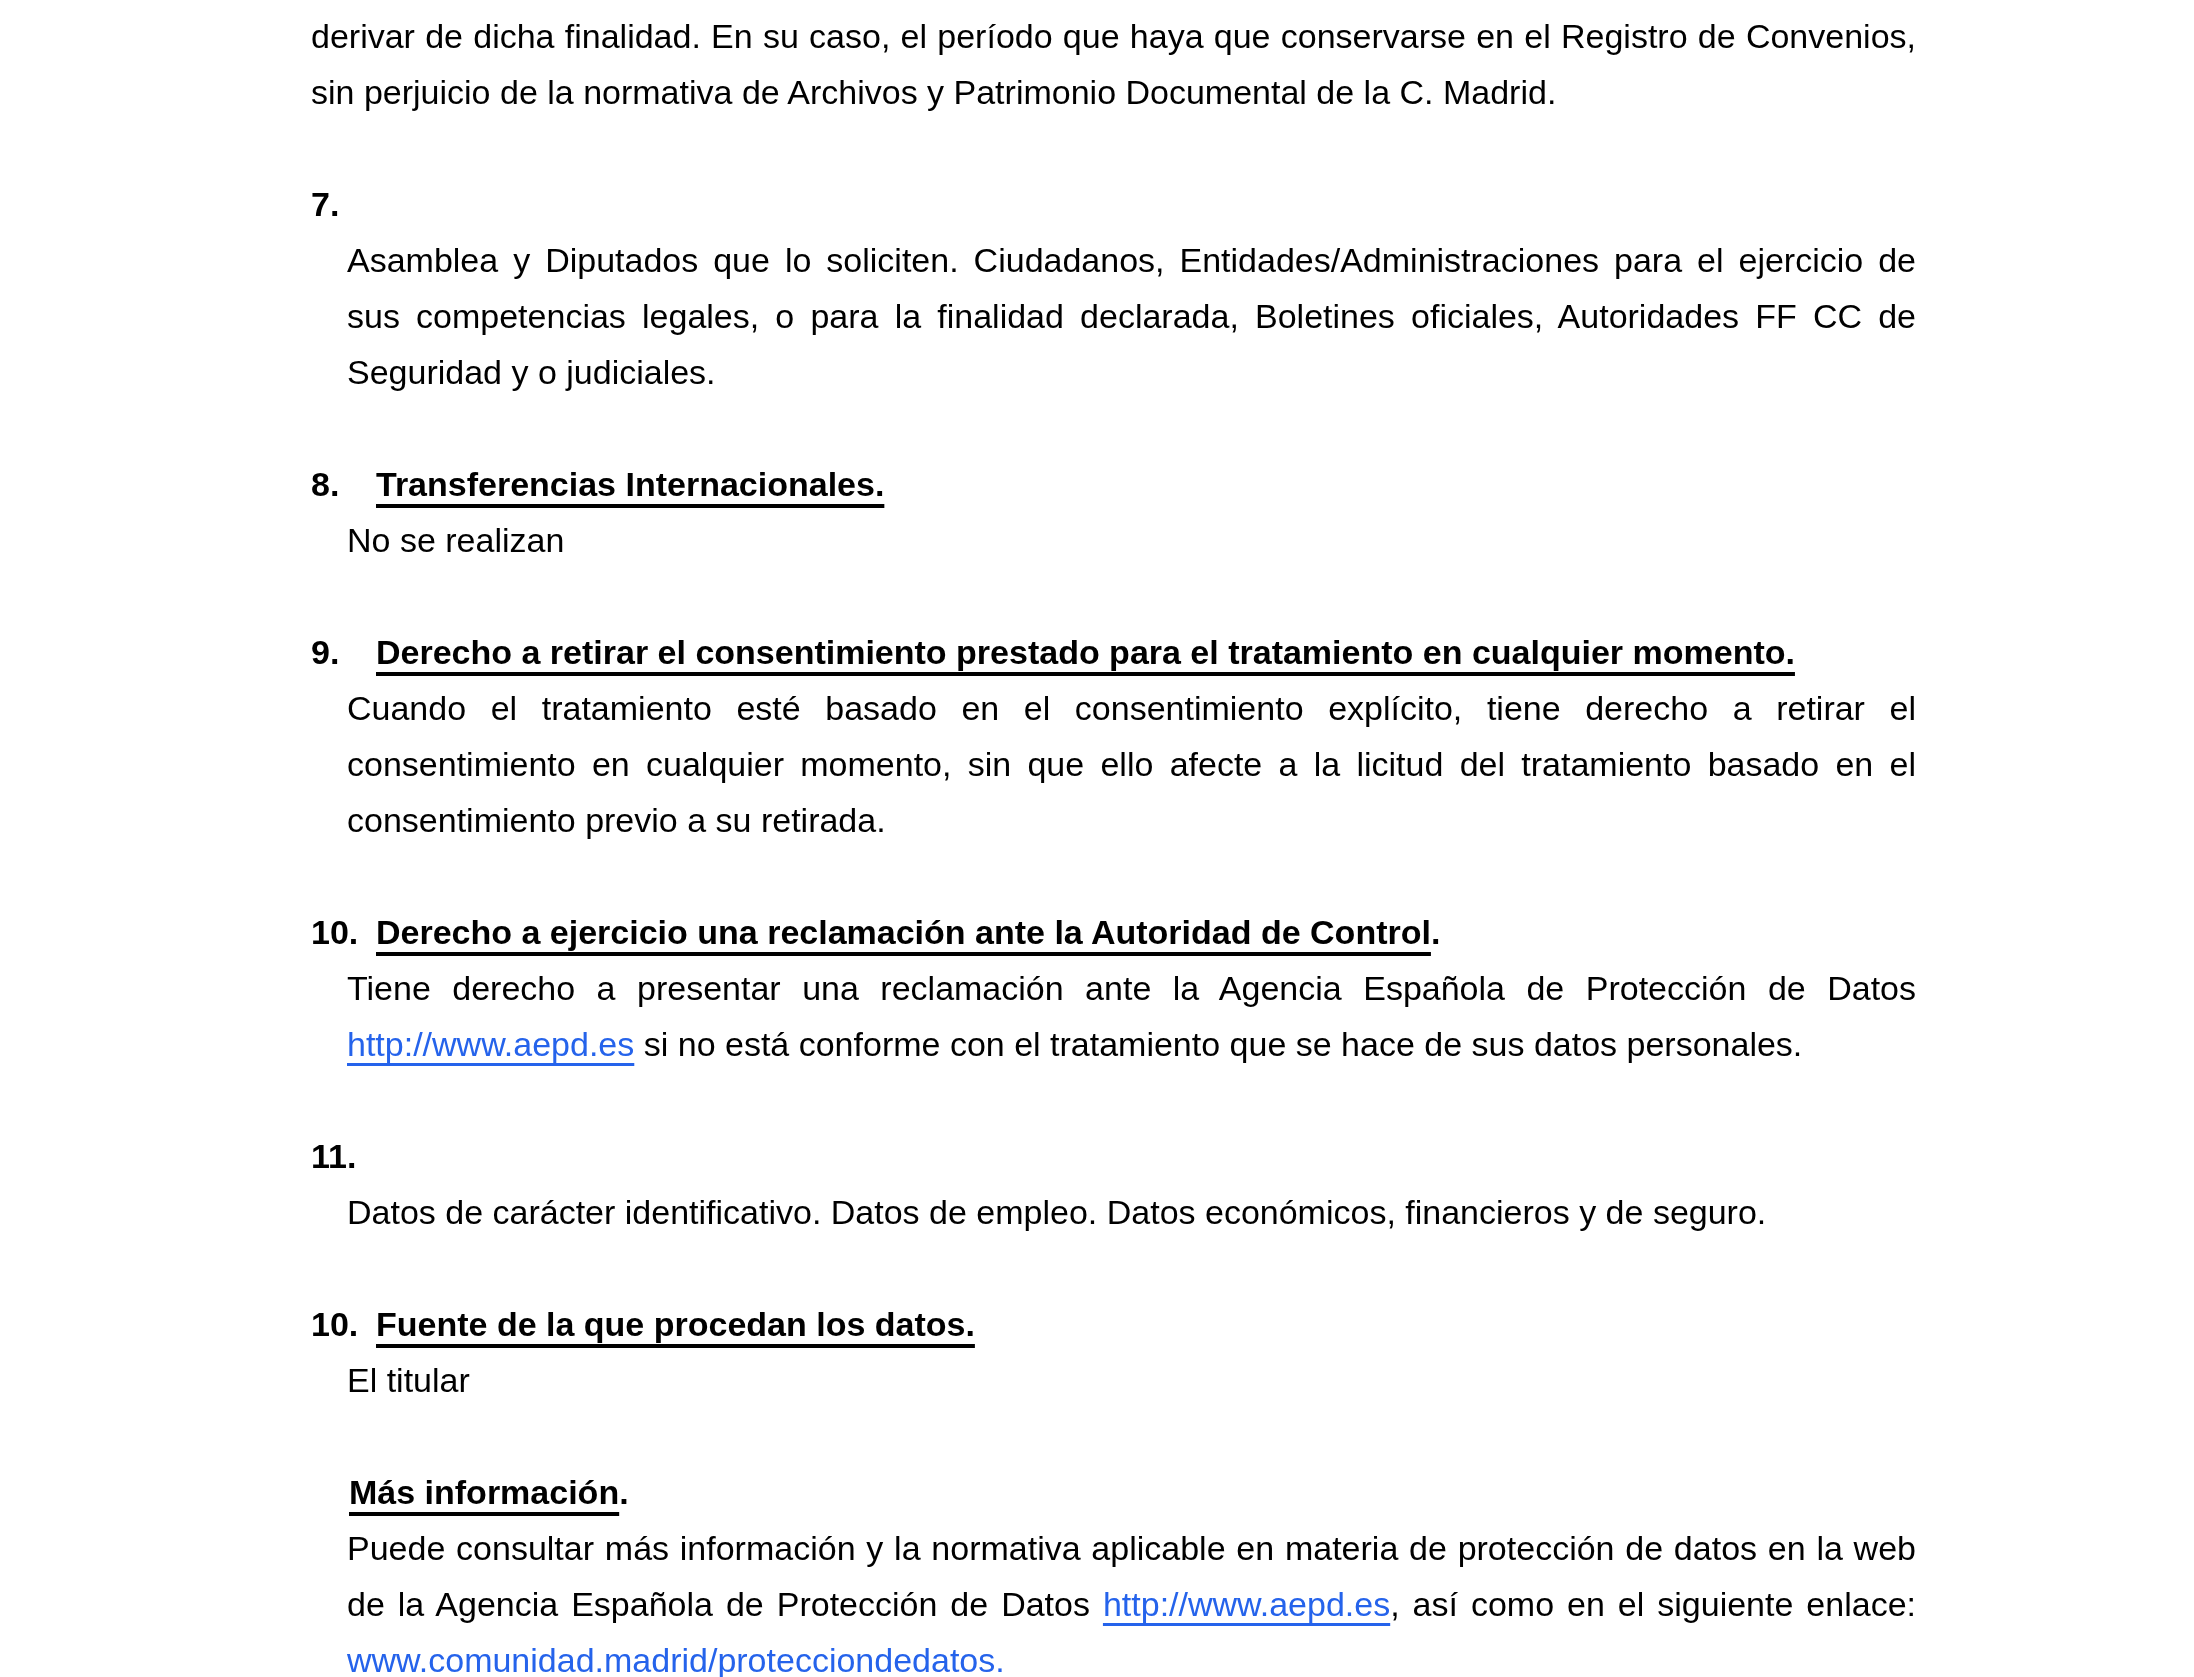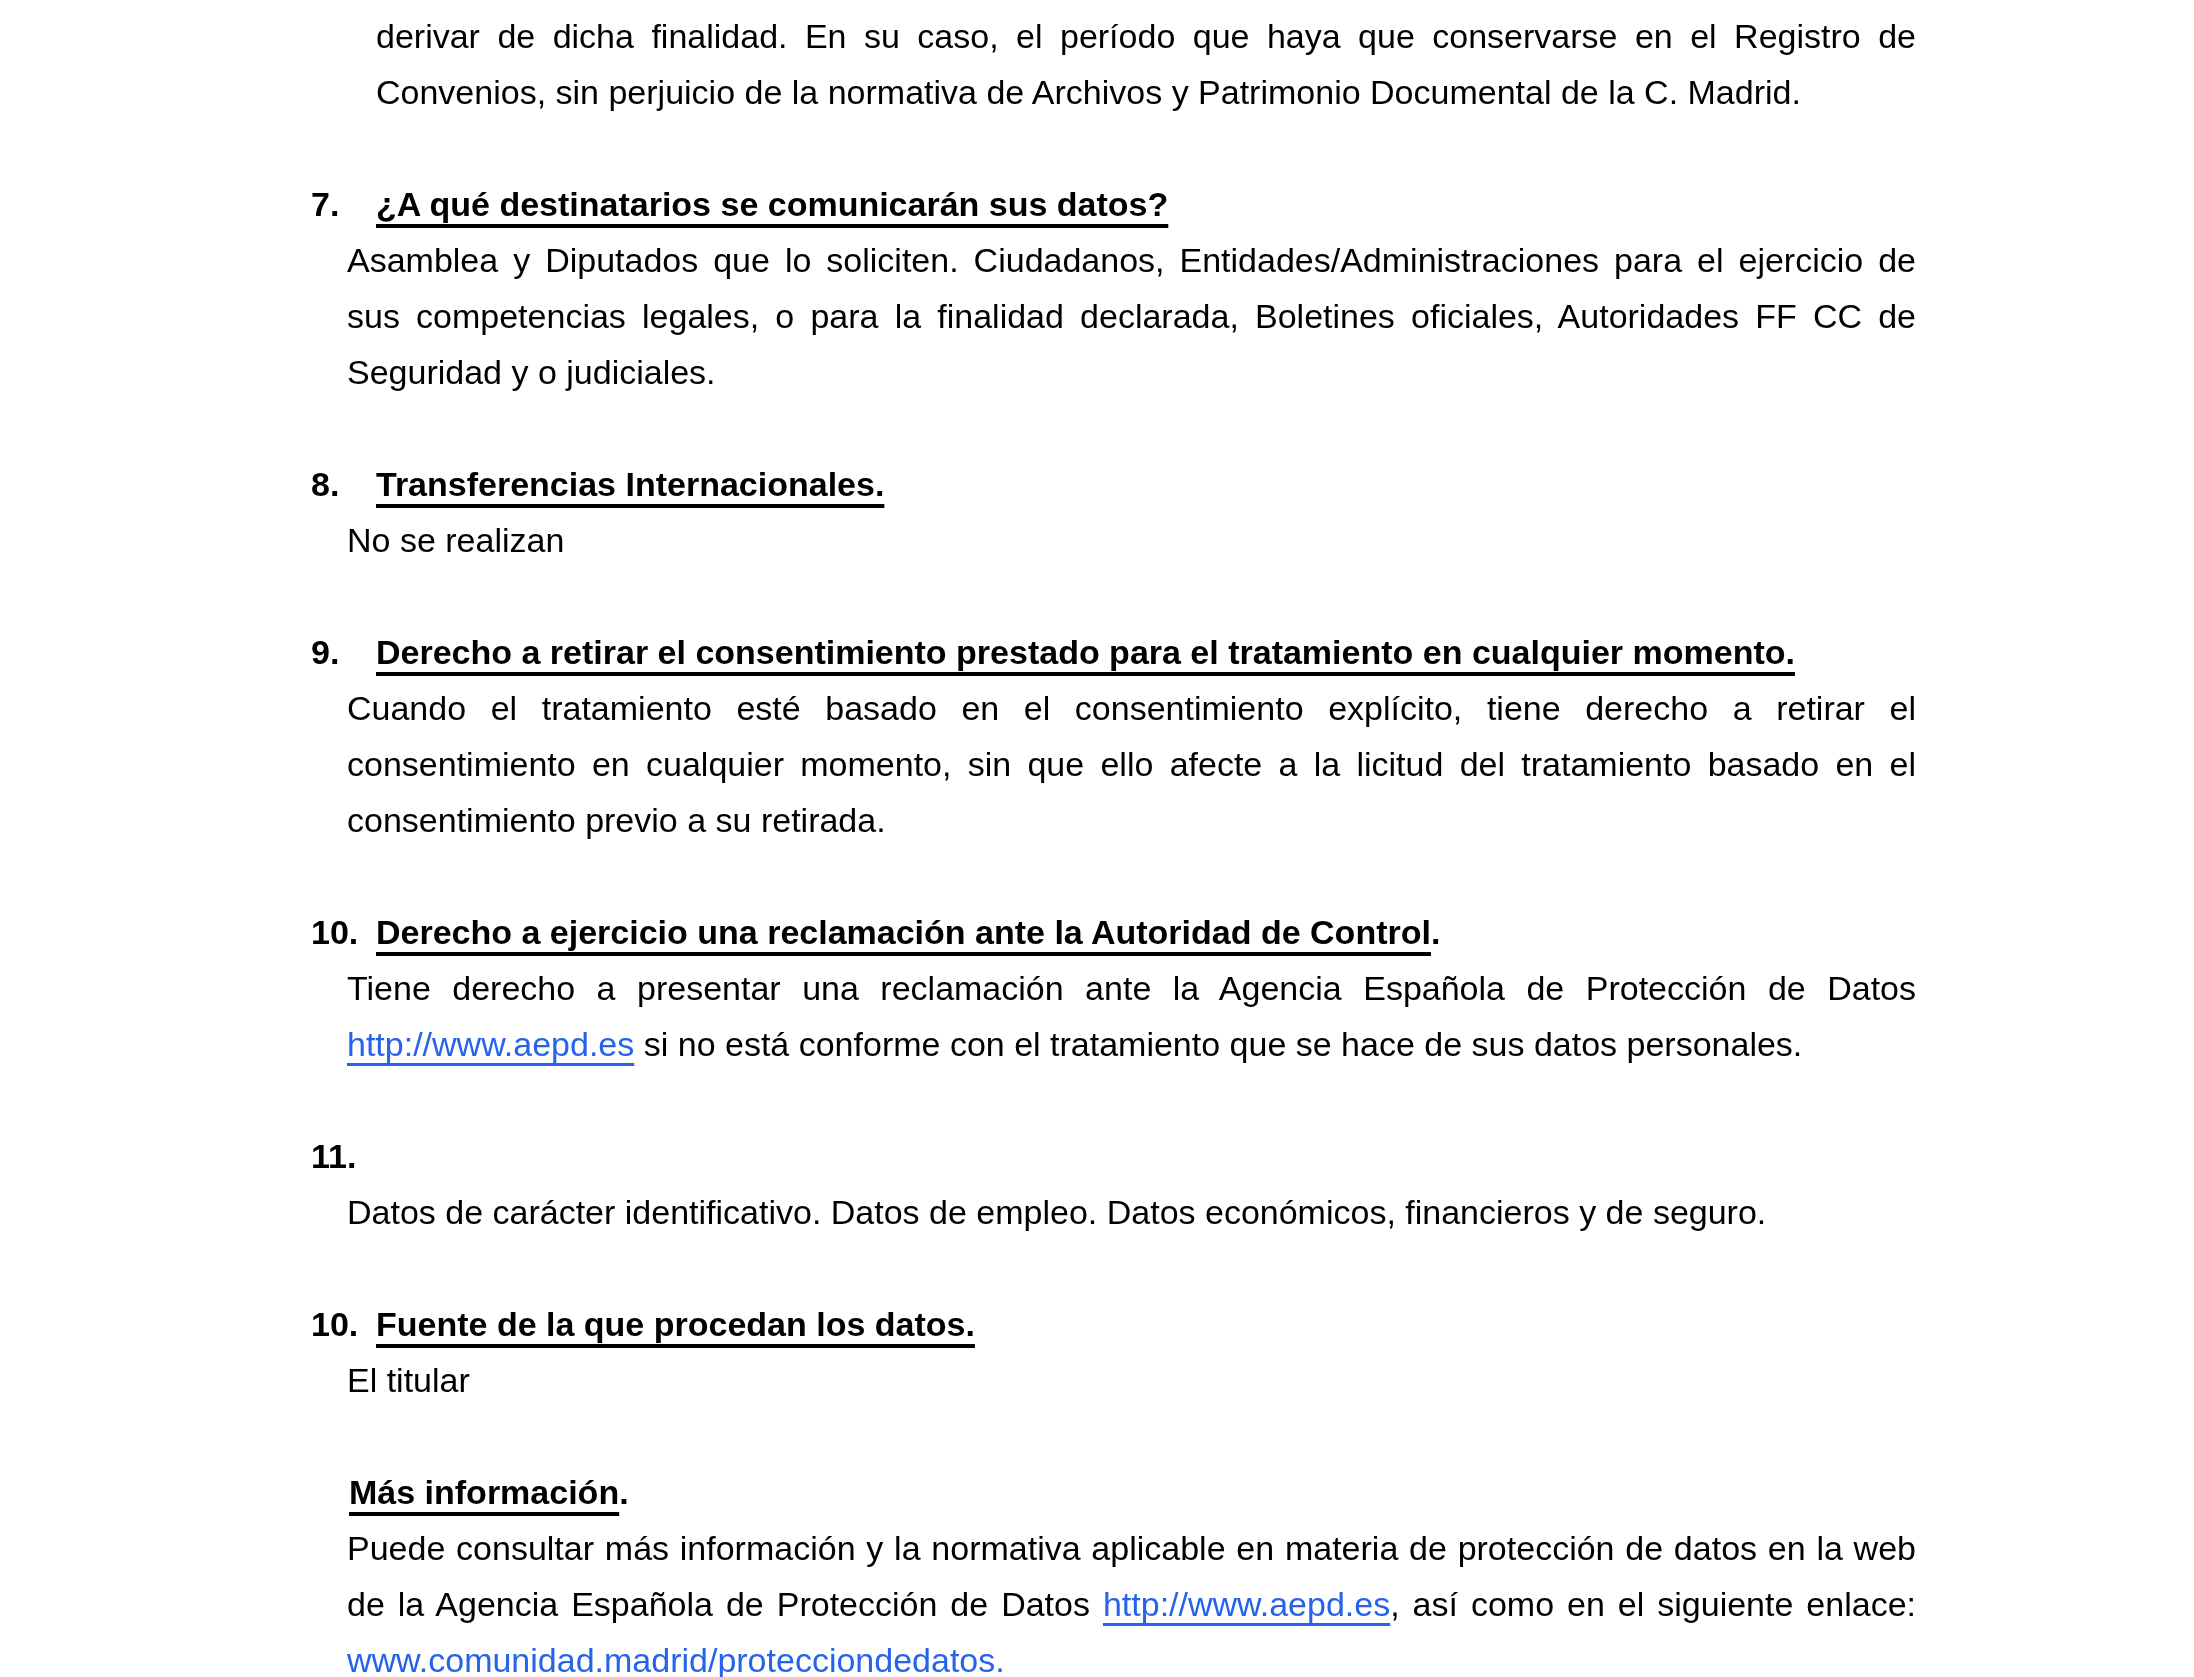--- a/index.html
+++ b/index.html
@@ -22,21 +22,20 @@
     padding: 8.4px 278px 0 311px;
     font-size: 34px;
     line-height: 56px;
   }
   p { margin: 0; }
   .justify {
     text-align: justify;
     text-justify: inter-word;
   }
   .intro {
-    margin-left: 65px;
   }
   .section {
     margin-top: 56px;
   }
   .hrow {
     display: flex;
     align-items: baseline;
   }
   .num {
     min-width: 65px;
@@ -75,21 +74,20 @@
 </head>
 <body style="background: rgb(255, 255, 255);">
 
 <div class="page">
 
   <p class="intro justify">derivar de dicha finalidad. En su caso, el período que haya que conservarse en el Registro de Convenios, sin perjuicio de la normativa de Archivos y Patrimonio Documental de la C. Madrid.</p>
 
   <div class="section">
     <div class="hrow">
       <span class="num">7.</span>
-      <h2 class="heading"><span class="u">¿A qué destinatarios se comunicarán sus datos?</span></h2>
     </div>
     <p class="body justify">Asamblea y Diputados que lo soliciten. Ciudadanos, Entidades/Administraciones para el ejercicio de sus competencias legales, o para la finalidad declarada, Boletines oficiales, Autoridades FF CC de Seguridad y o judiciales.</p>
   </div>
 
   <div class="section">
     <div class="hrow">
       <span class="num">8.</span>
       <h2 class="heading"><span class="u">Transferencias Internacionales.</span></h2>
     </div>
     <p class="body justify">No se realizan</p>

